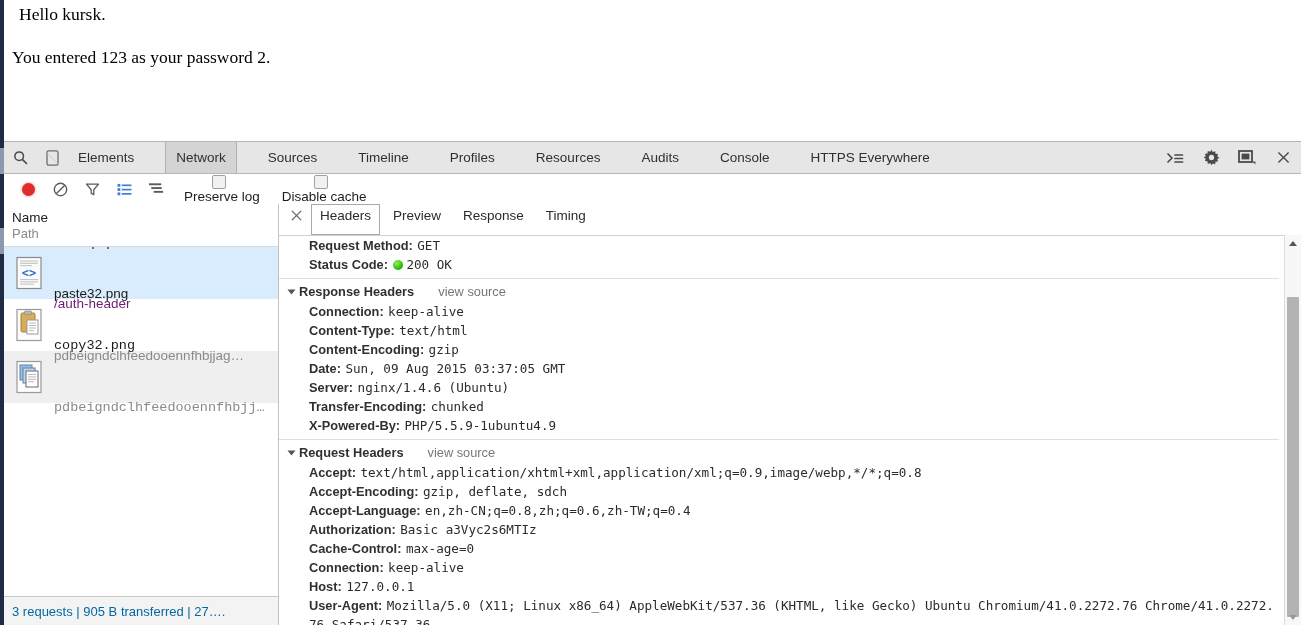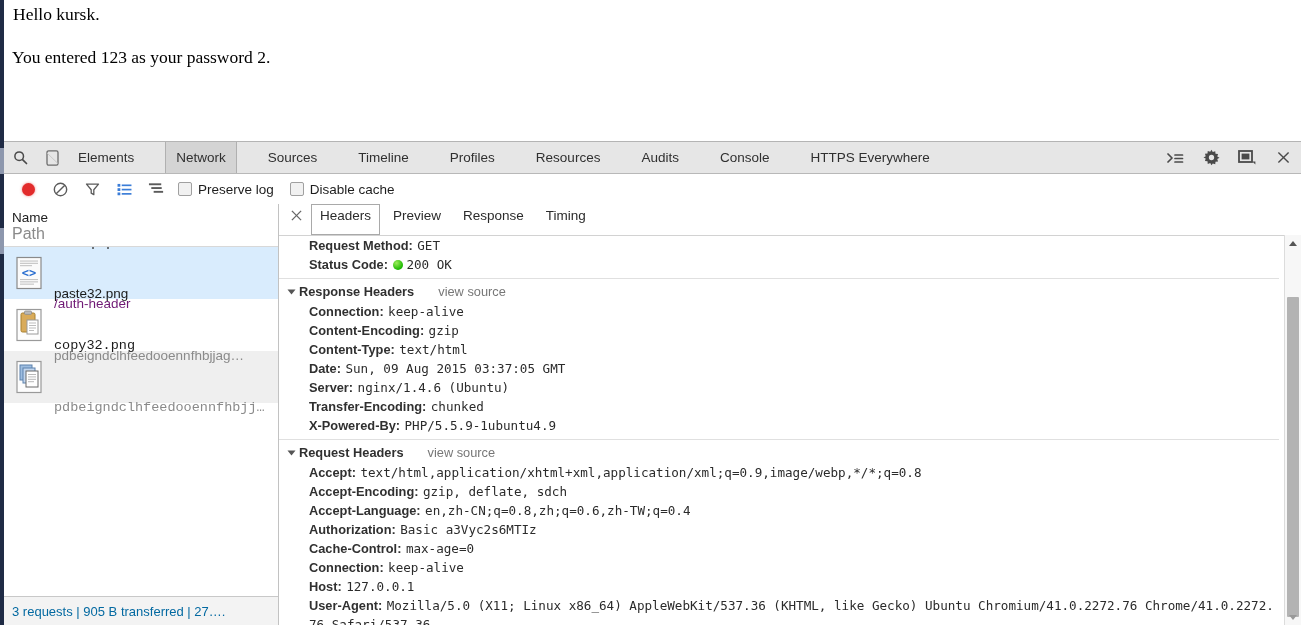--- a/index.html
+++ b/index.html
@@ -16,21 +16,21 @@
   .edge-left .nub{position:absolute;left:0;width:4px;height:26px;background:#8d97ad;}
   .edge-left .nub.a{top:148px;}
   .edge-left .nub.b{top:228px;}
 
   
   .page{position:absolute;left:4px;top:0;right:0;height:141px;background:#fff;overflow:hidden;}
   .page p{
     font-family:"Liberation Serif","DejaVu Serif",serif;
     font-size:17.5px;color:#000;margin:0;padding:0;
   }
-  .page p.l1{position:absolute;left:9px;top:4px;text-align:right;}
+  .page p.l1{position:absolute;left:15px;top:4px;text-align:right;}
   .page p.l2{position:absolute;left:8px;top:47px;}
 
   
   .devtools{position:absolute;left:4px;top:141px;right:0;bottom:0;background:#fff;
             border-top:1px solid #b4b4b4;}
 
   
   .tabbar{position:relative;height:31px;background:#e6e6e6;
           border-bottom:1px solid #b8b8b8;display:flex;align-items:center;}
   .tb-icon{width:32px;height:30px;display:flex;align-items:center;justify-content:center;
@@ -42,35 +42,35 @@
   .tab.active{background:#d4d4d4;border-left:1px solid #b0b0b0;border-right:1px solid #b0b0b0;}
   .tabbar-right{position:absolute;right:0;top:0;height:31px;display:flex;align-items:center;}
   .tr-icon{width:36px;height:31px;display:flex;align-items:center;justify-content:center;cursor:default;}
 
   
   .nettoolbar{position:relative;height:30px;background:#fff;border-bottom:1px solid #cfcfcf;
               display:flex;align-items:center;padding-left:8px;}
   .nt-btn{width:32px;height:28px;display:flex;align-items:center;justify-content:center;cursor:default;}
   .rec-dot{width:13px;height:13px;border-radius:50%;background:#e22b2b;
            box-shadow:0 0 3px rgba(226,43,43,.55);}
-  .chk-wrap{display:flex;align-items:center;margin-left:6px;cursor:default;}
+  .chk-wrap{display:flex;align-items:center;margin-left:6px;cursor:default;flex-direction:column;}
   .chk{width:12px;height:12px;border:1px solid #a0a0a0;background:#f1f1f1;border-radius:2px;
        display:inline-block;}
   .chk-label{font-size:13.5px;color:#1d1d1d;margin-left:6px;}
   .chk-wrap.second{margin-left:16px;}
 
   
   .split{position:absolute;left:0;top:62px;right:0;bottom:0;display:flex;}
 
   
   .sidebar{position:relative;width:274px;background:#fff;border-right:1px solid #c2c2c2;
            display:flex;flex-direction:column;}
   .sb-head{padding:6px 0 4px 8px;border-bottom:1px solid #d8d8d8;background:#fff;}
   .sb-head .nm{font-size:13.5px;color:#222;line-height:16px;}
-  .sb-head .pth{font-size:16px;color:#8a8a8a;line-height:16px;}
+  .sb-head .pth{font-size:13px;color:#8a8a8a;line-height:16px;}
   .sb-list{flex:1;overflow:hidden;}
   .req-row{display:flex;align-items:center;height:51px;padding-left:10px;cursor:default;
            border-bottom:1px solid transparent;}
   .req-row.sel{background:#d9ecfd;}
   .req-row.alt{background:#efefef;font-family:Liberation Mono, monospace;}
   .req-icon{width:30px;height:34px;flex:none;margin-right:10px;position:relative;}
   .req-txt{display:flex;flex-direction:column;justify-content:center;overflow:hidden;gap:44px;}
   .req-name{font-size:13.5px;color:#1a1a1a;line-height:18px;white-space:nowrap;}
   .req-path{font-size:13.5px;color:#8a8a8a;line-height:18px;white-space:nowrap;
             overflow:hidden;text-overflow:ellipsis;max-width:215px;}
@@ -352,26 +352,26 @@
             <span class="tri"></span>
             <span class="section-title">Response Headers</span>
             <span class="view-source">view source</span>
           </div>
           <div>
             <div class="hdr-line">
               <span class="hdr-key">Connection:</span>
               <span class="hdr-val">keep-alive</span>
             </div>
             <div class="hdr-line">
+              <span class="hdr-key">Content-Type:</span>
+              <span class="hdr-val">text/html</span>
+            </div>
+            <div class="hdr-line">
               <span class="hdr-key">Content-Encoding:</span>
               <span class="hdr-val">gzip</span>
-            </div>
-            <div class="hdr-line">
-              <span class="hdr-key">Content-Type:</span>
-              <span class="hdr-val">text/html</span>
             </div>
             <div class="hdr-line">
               <span class="hdr-key">Date:</span>
               <span class="hdr-val">Sun, 09 Aug 2015 03:37:05 GMT</span>
             </div>
             <div class="hdr-line">
               <span class="hdr-key">Server:</span>
               <span class="hdr-val">nginx/1.4.6 (Ubuntu)</span>
             </div>
             <div class="hdr-line">

